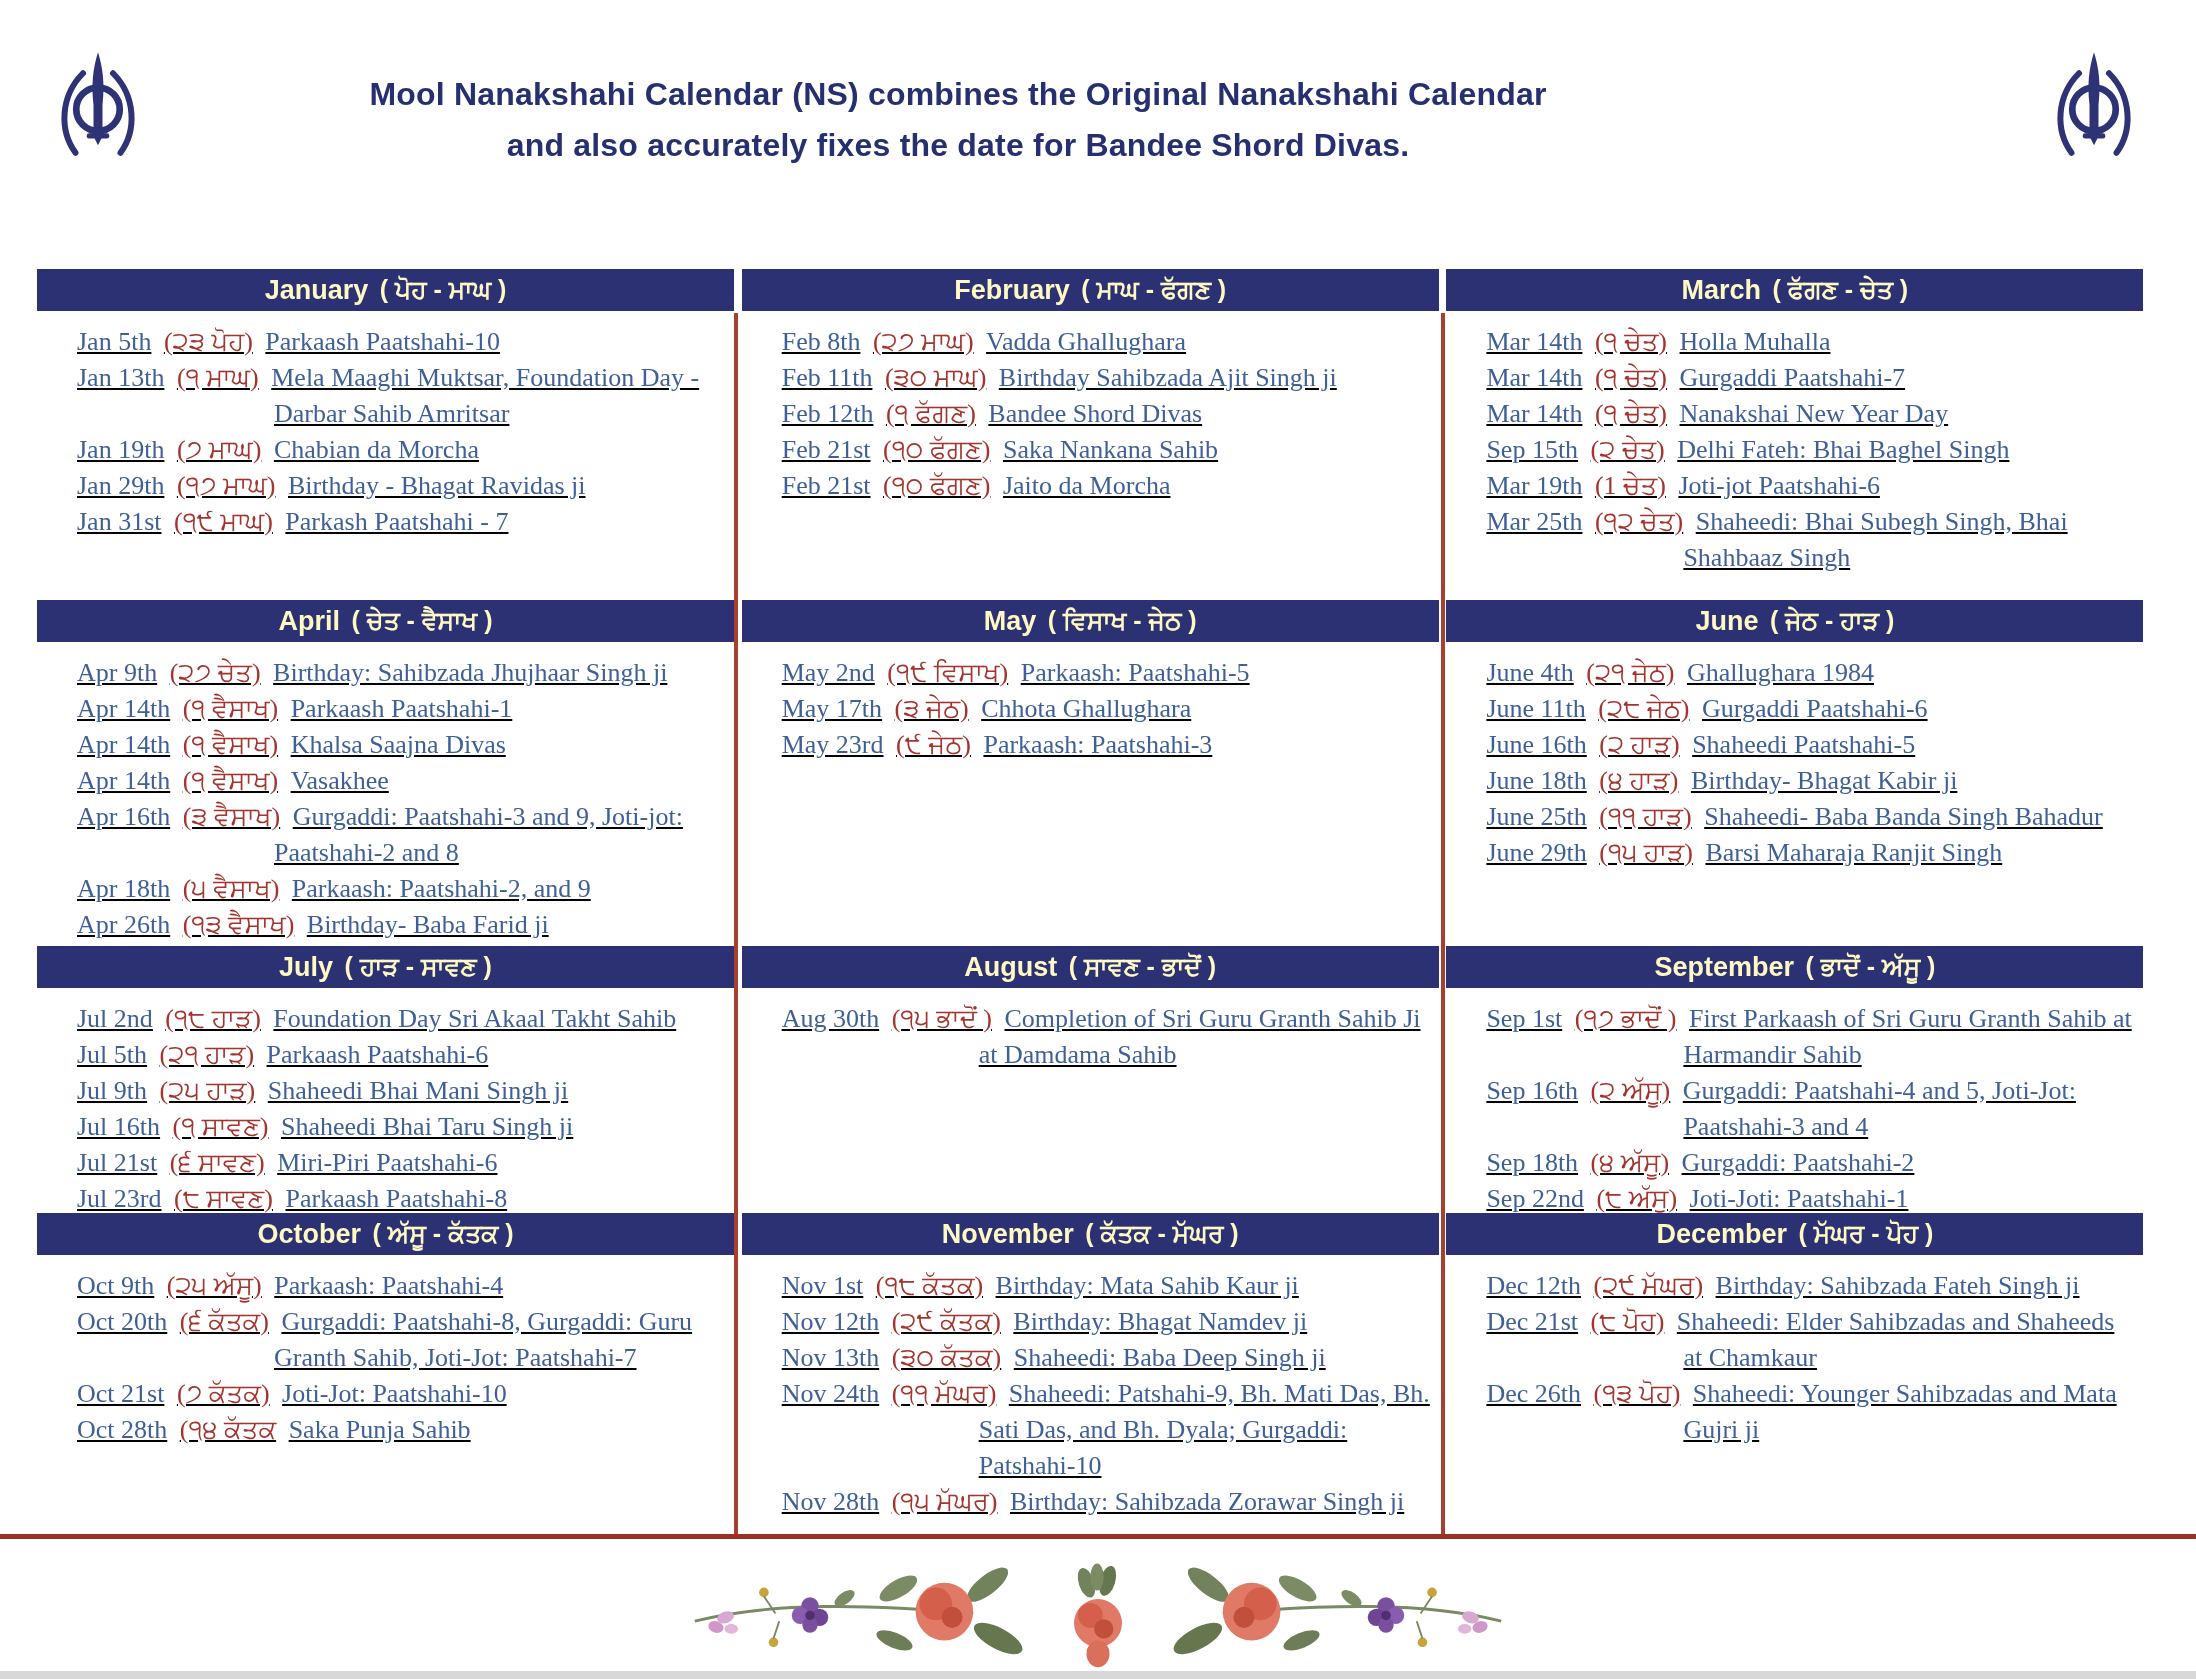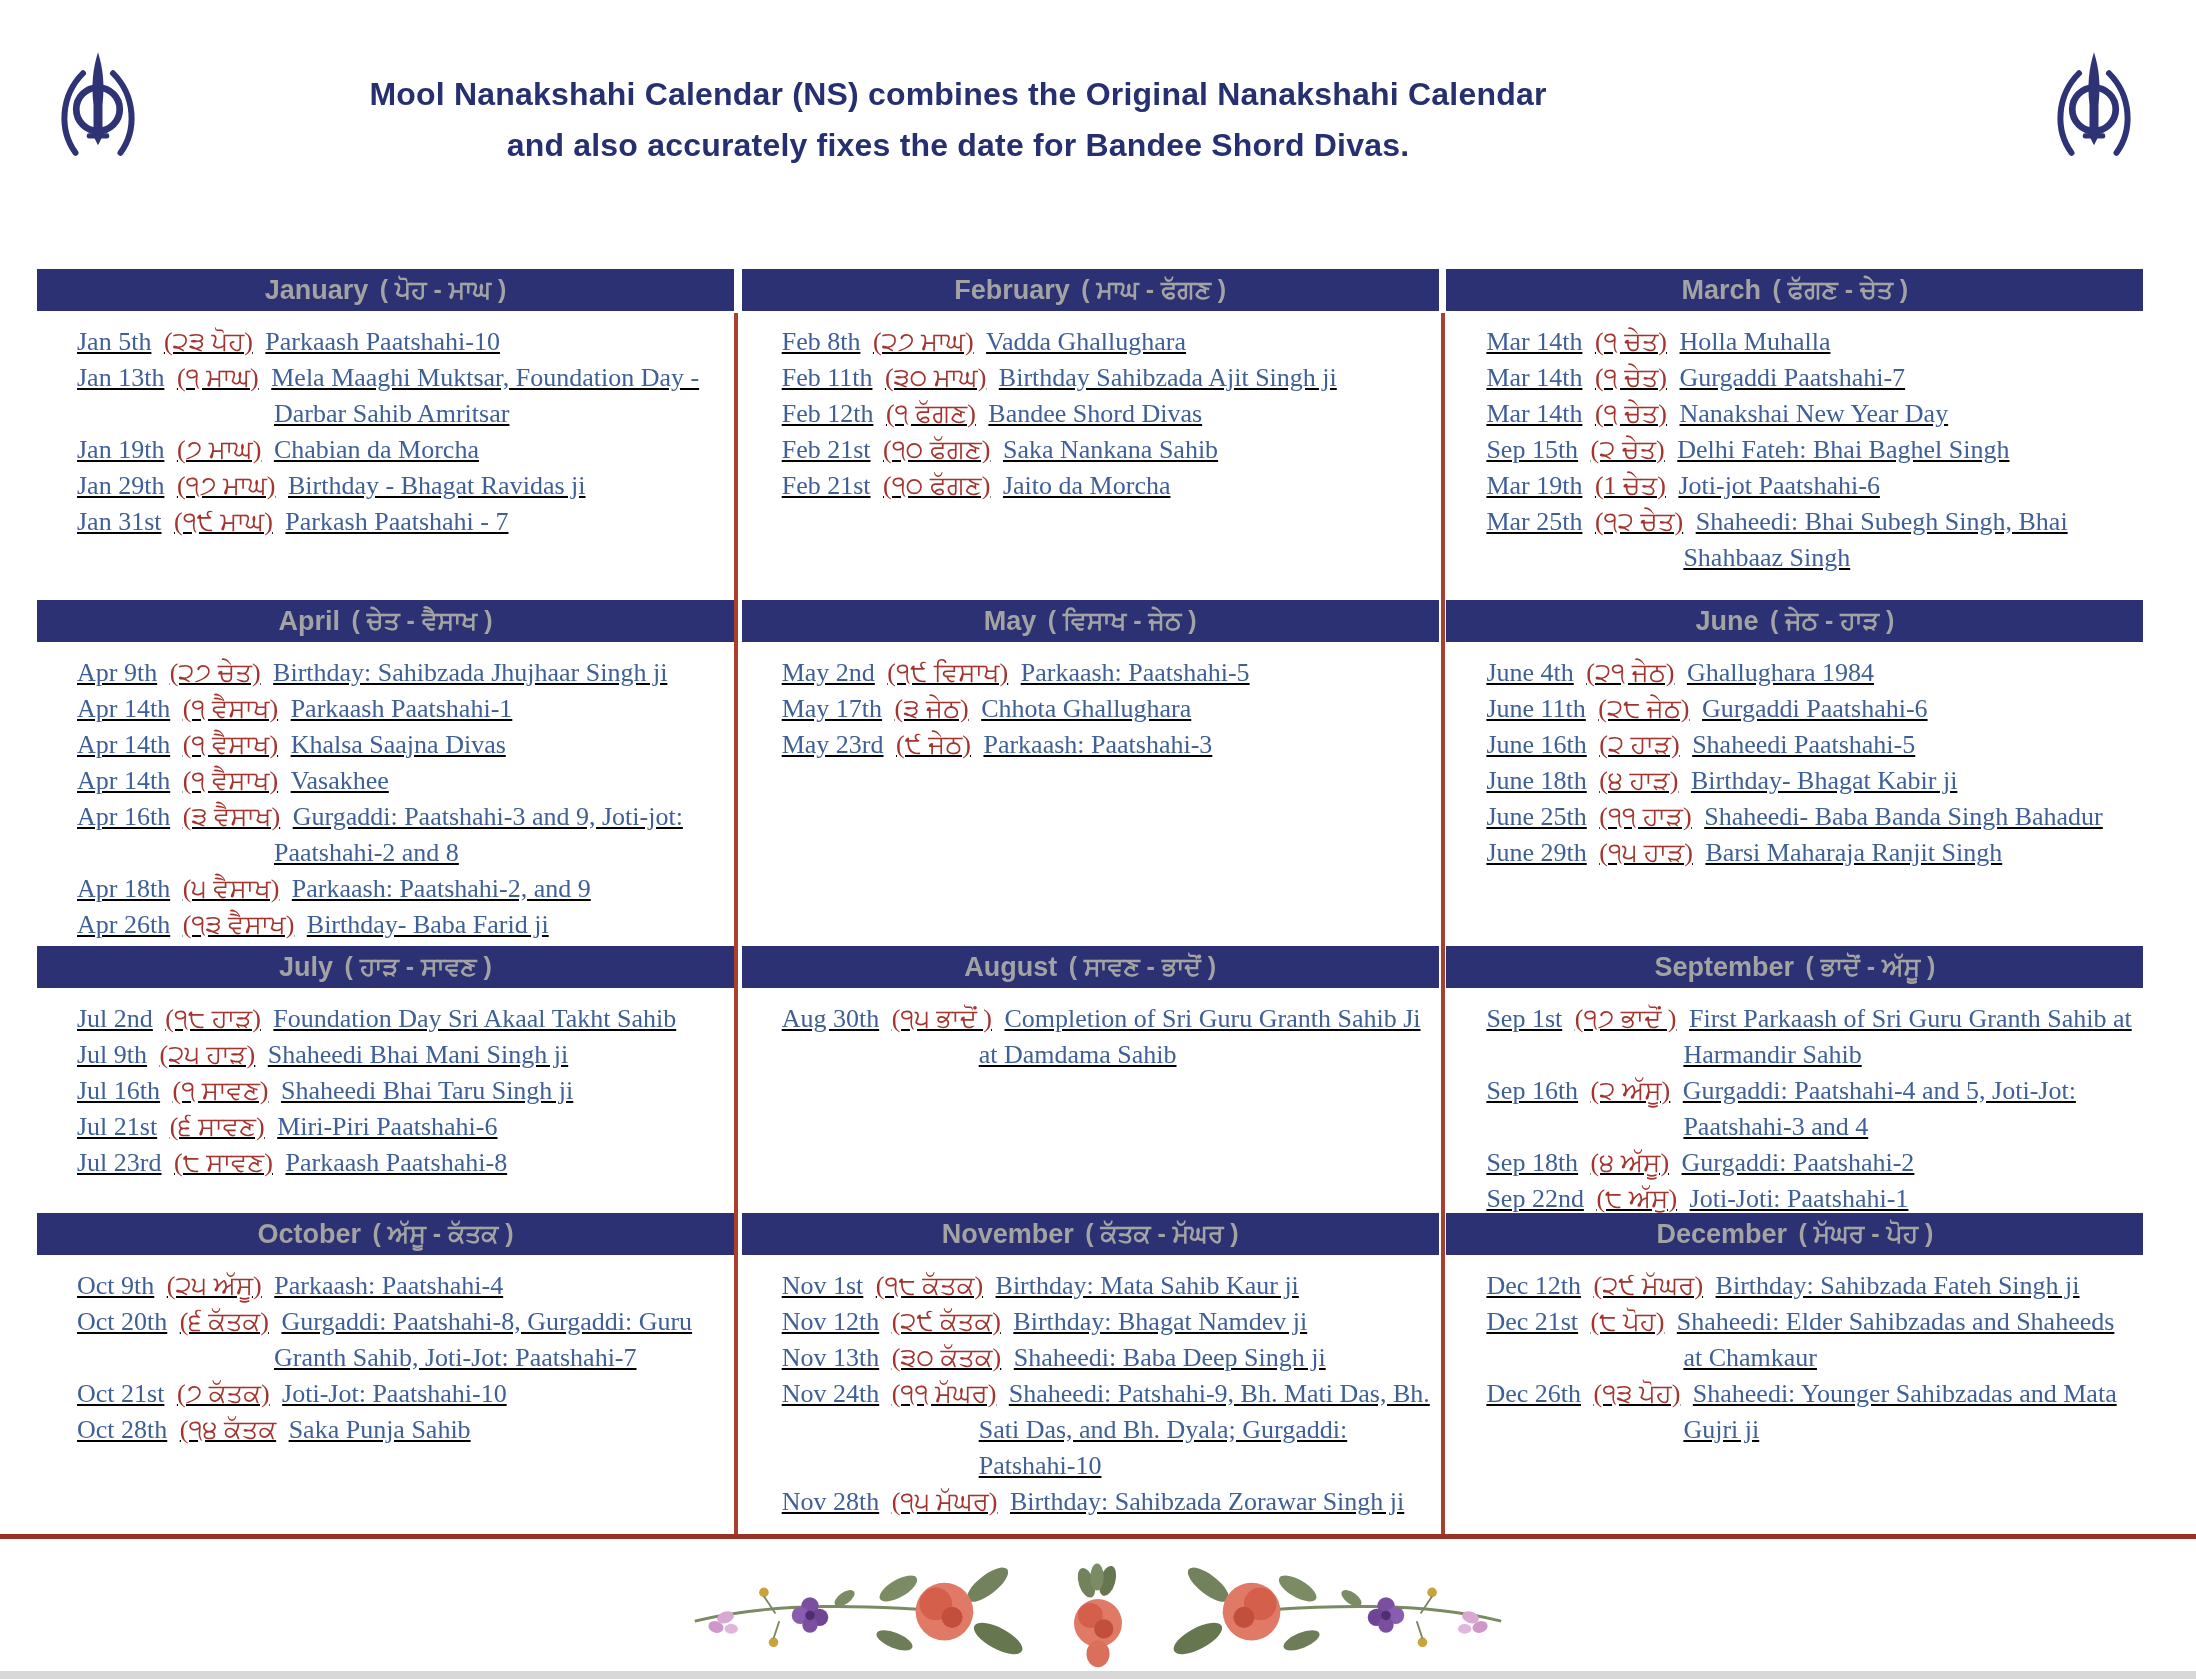--- a/index.html
+++ b/index.html
@@ -17,21 +17,21 @@
   .khanda-left{left:53px;}
   .khanda-right{left:2049px;}
   
   .calendar{
     position:absolute;left:37px;top:269px;width:2108px;
     display:grid;grid-template-columns:697px 697px 697px;
     grid-template-rows:331px 346px 267px 324px;column-gap:7.7px;
   }
   .month{overflow:visible;}
   .m-head{
-    height:42px;background:#2c3173;color:#a3a3a3;
+    height:42px;background:#2c3173;color:#fef9c3;
     display:flex;align-items:center;justify-content:center;gap:11.5px;
     font-family:"Liberation Sans", sans-serif;font-weight:700;font-size:27px;
   }
   .m-pb{font-weight:600;font-size:25px;}
   .events{padding:12.5px 5.8px 0 40px;text-decoration:underline;}
   .event{
     font-size:26px;line-height:36px;color:#3f6097;
     padding-left:197px;text-indent:-197px;
   }
   .ev-date{margin-right:12.5px;}
@@ -167,20 +167,21 @@
   </section>
 
   <section class="month">
     <div class="m-head">
       <span class="m-name">July</span>
       <span class="m-pb">( ਹਾੜ - ਸਾਵਣ )</span>
     </div>
     <div class="events">
 
     <div class="event"><span class="ev-date">Jul 2nd</span><span class="ev-pb">(੧੮ ਹਾੜ)</span><span class="ev-text">Foundation Day Sri Akaal Takht Sahib</span></div>
+        <div class="event"><span class="ev-date">Jul 5th</span><span class="ev-pb">(੨੧ ਹਾੜ)</span><span class="ev-text">Parkaash Paatshahi-6</span></div>
         <div class="event"><span class="ev-date">Jul 9th</span><span class="ev-pb">(੨੫ ਹਾੜ)</span><span class="ev-text">Shaheedi Bhai Mani Singh ji</span></div>
         <div class="event"><span class="ev-date">Jul 16th</span><span class="ev-pb">(੧ ਸਾਵਣ)</span><span class="ev-text">Shaheedi Bhai Taru Singh ji</span></div>
         <div class="event"><span class="ev-date">Jul 21st</span><span class="ev-pb">(੬ ਸਾਵਣ)</span><span class="ev-text">Miri-Piri Paatshahi-6</span></div>
         <div class="event"><span class="ev-date">Jul 23rd</span><span class="ev-pb">(੮ ਸਾਵਣ)</span><span class="ev-text">Parkaash Paatshahi-8</span></div>
       </div>
   </section>
 
   <section class="month">
     <div class="m-head">
       <span class="m-name">August</span>

